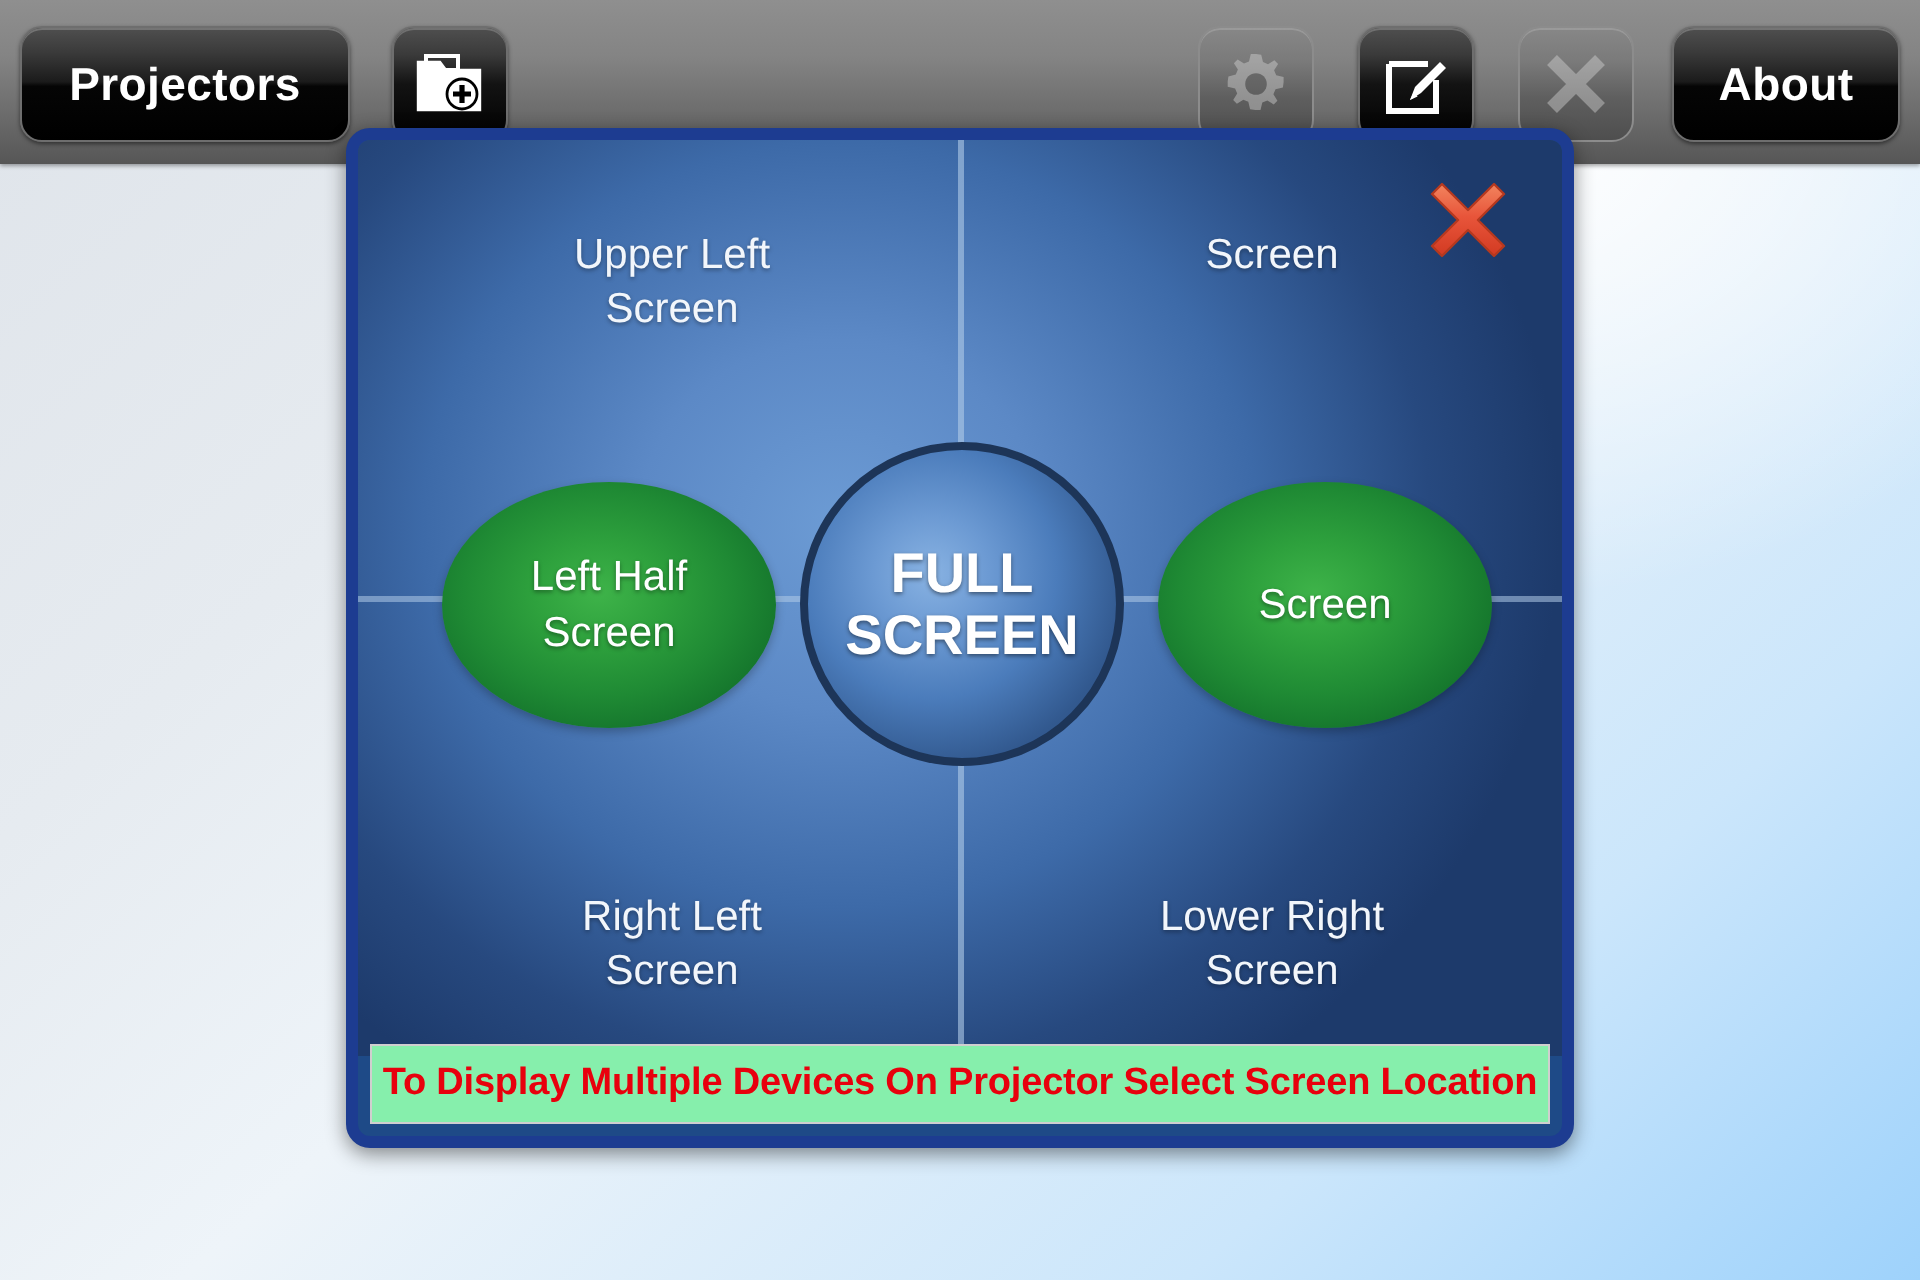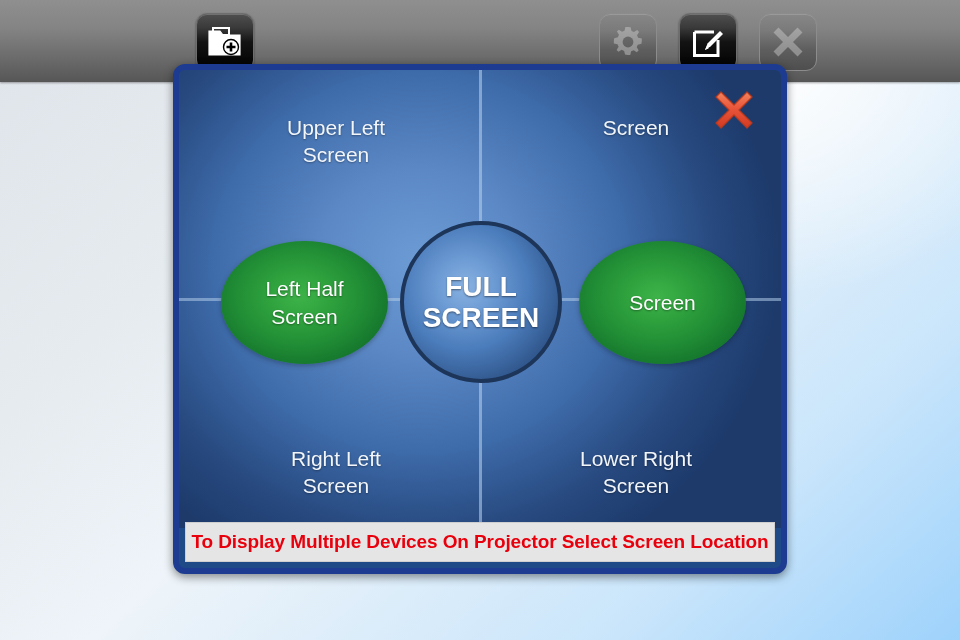--- a/index.html
+++ b/index.html
@@ -237,21 +237,21 @@
     z-index: 3;
   }
 
   
   #instruction-banner {
     position: absolute;
     left: 6px;
     right: 6px;
     bottom: 6px;
     height: 40px;
-    background: #e5e5e5;
+    background: #86efac;
     border: 1px solid #cfcfcf;
     box-sizing: border-box;
     display: flex;
     align-items: center;
     justify-content: center;
     color: #e8000d;
     font-weight: bold;
     font-size: 19px;
     letter-spacing: -0.1px;
     user-select: none;
@@ -260,20 +260,23 @@
 </style>
 </head>
 <body>
 
 <div id="app-background"></div>
 
 <div id="background-caption">Connect your projector and select devices.</div>
 
 <div id="toolbar">
 
+  <div class="tb-btn" id="btn-projectors">
+    <span>Projectors</span>
+  </div>
 
   <div class="tb-icon-btn" id="btn-add-folder">
     <svg width="36" height="34" viewBox="0 0 36 34">
       <path d="M2 6 L2 30 L33 30 L33 10 L16 10 L13 6 Z" fill="#ffffff" stroke="#ffffff" stroke-width="1.2"></path>
       <path d="M6 3 L22 3 L22 10 L6 10 Z" fill="none" stroke="#ffffff" stroke-width="2"></path>
       <circle cx="24" cy="22" r="7.5" fill="#ffffff" stroke="#000000" stroke-width="1.4"></circle>
       <path d="M24 17.5 L24 26.5 M19.5 22 L28.5 22" stroke="#000000" stroke-width="2.6" stroke-linecap="butt"></path>
     </svg>
   </div>
 
@@ -291,20 +294,23 @@
       <path d="M14 25 L17.8 23.2 L15.8 21.2 Z" fill="#ffffff"></path>
     </svg>
   </div>
 
   <div class="tb-icon-btn" id="btn-delete">
     <svg class="icon-dim" width="34" height="34" viewBox="0 0 34 34">
       <path d="M5 5 L29 29 M29 5 L5 29" stroke="#d9d9d9" stroke-width="7" stroke-linecap="butt"></path>
     </svg>
   </div>
 
+  <div class="tb-btn" id="btn-about">
+    <span>About</span>
+  </div>
 </div>
 
 <div id="screen-location-dialog">
 
   <div id="quadrant-canvas">
 
     <div class="divider-v"></div>
     <div class="divider-h"></div>
 
     <div class="quad-label" id="quad-upper-left">

